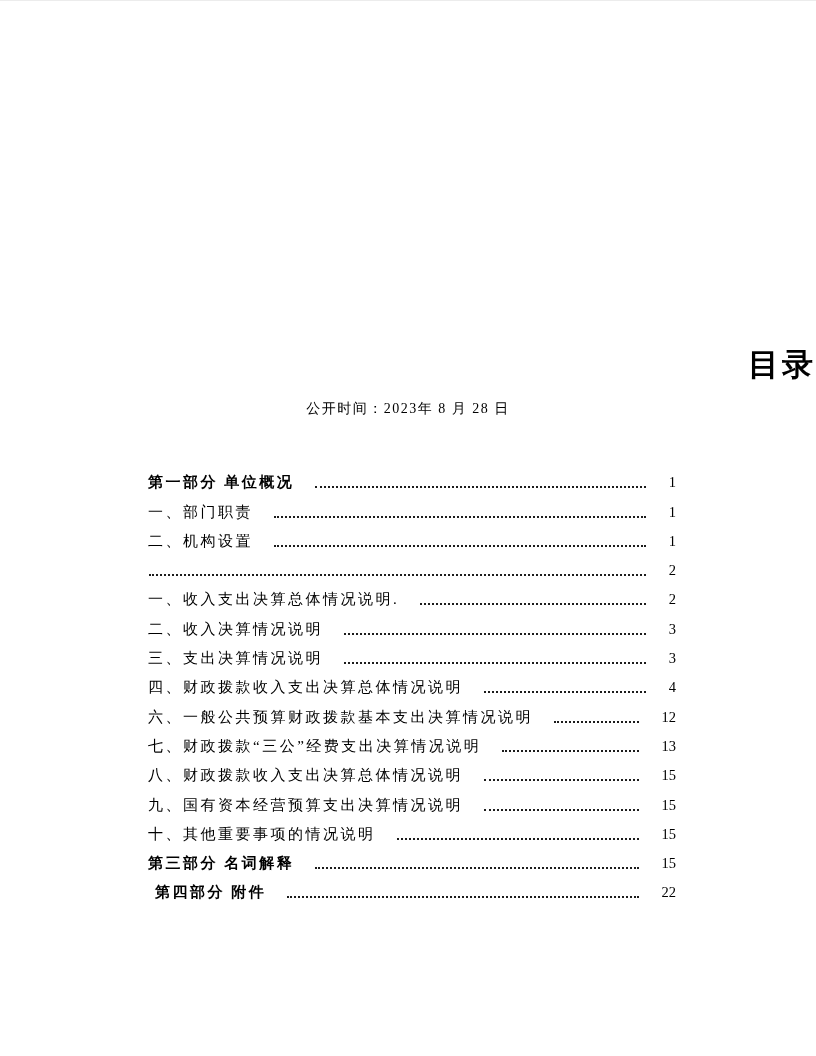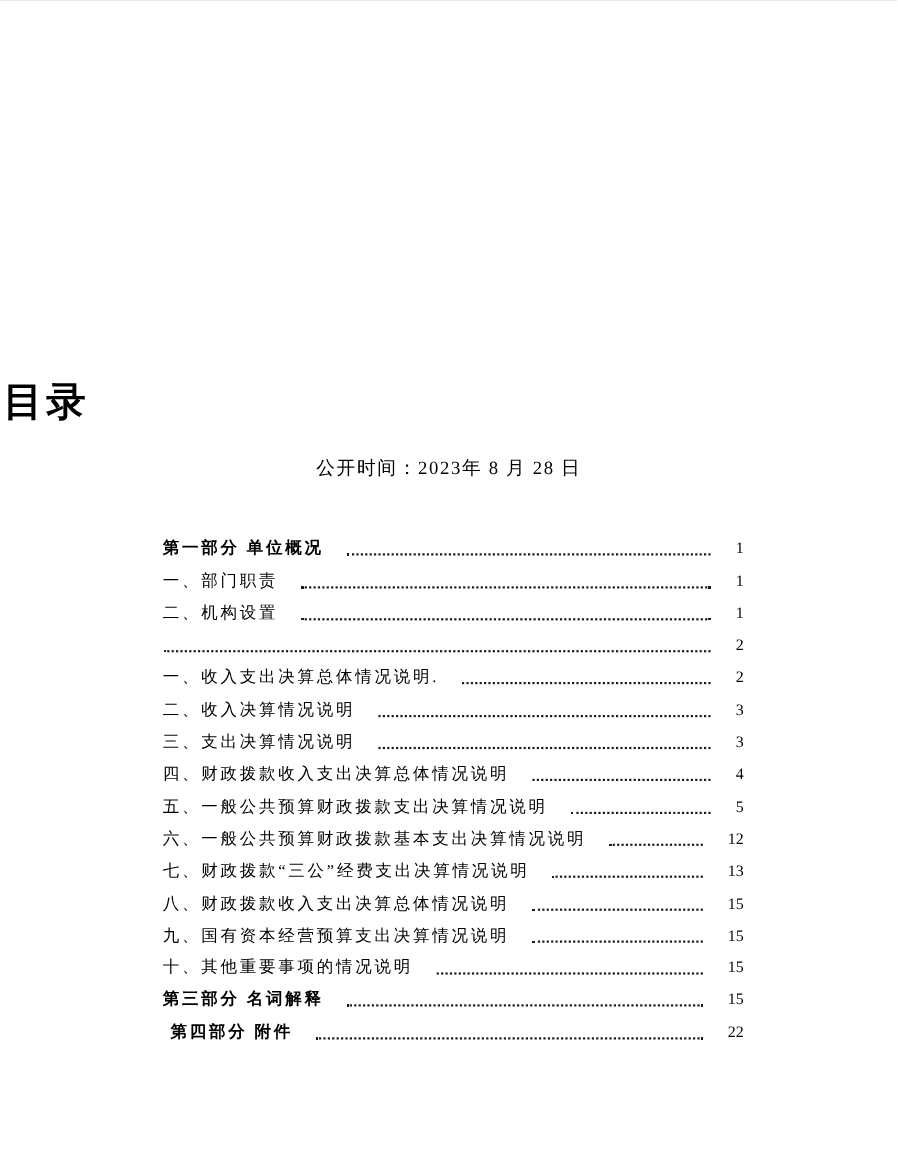--- a/index.html
+++ b/index.html
@@ -14,32 +14,32 @@
     box-sizing: border-box;
     background: #ffffff;
     border-top: 1px solid #ececec;
     padding-top: 346px;
     font-family: "Liberation Serif", "DejaVu Serif", serif;
     color: #000000;
     overflow: hidden;
   }
   .doc-title {
     margin: 0;
-    text-align: left;
+    text-align: right;
     font-family: "Liberation Sans", "DejaVu Sans", sans-serif;
     font-weight: 700;
-    font-size: 36px;
+    font-size: 31px;
     line-height: 36px;
     letter-spacing: 3px;
     text-indent: 3px; 
   }
   .pub-date {
-    margin-top: 31px;
+    margin-top: 14px;
     text-align: center;
-    font-size: 17px;
+    font-size: 14px;
     line-height: 24px;
     letter-spacing: 1.5px;
   }
   .toc {
     margin: 42px 140px 0 148px;
   }
   .toc-row {
     display: flex;
     align-items: flex-end;
     height: 29.3px;
@@ -120,25 +120,20 @@
     <span class="dot-leader"></span>
     <span class="toc-page">3</span>
   </div>
 
   <div class="toc-row">
     <span class="toc-label">四、财政拨款收入支出决算总体情况说明</span>
     <span class="dot-leader"></span>
     <span class="toc-page">4</span>
   </div>
 
-  <div class="toc-row">
-    <span class="toc-label">五、一般公共预算财政拨款支出决算情况说明</span>
-    <span class="dot-leader"></span>
-    <span class="toc-page">5</span>
-  </div>
 
   <div class="toc-row">
     <span class="toc-label">六、一般公共预算财政拨款基本支出决算情况说明</span>
     <span class="dot-leader"></span>
     <span class="toc-page">12</span>
   </div>
 
   <div class="toc-row">
     <span class="toc-label">七、财政拨款“三公”经费支出决算情况说明</span>
     <span class="dot-leader"></span>

